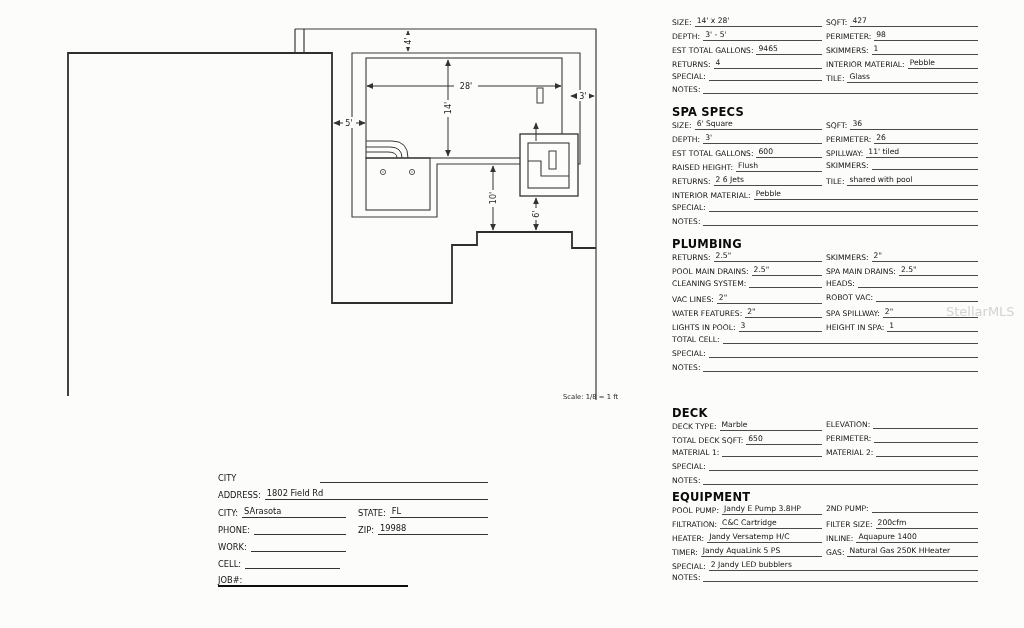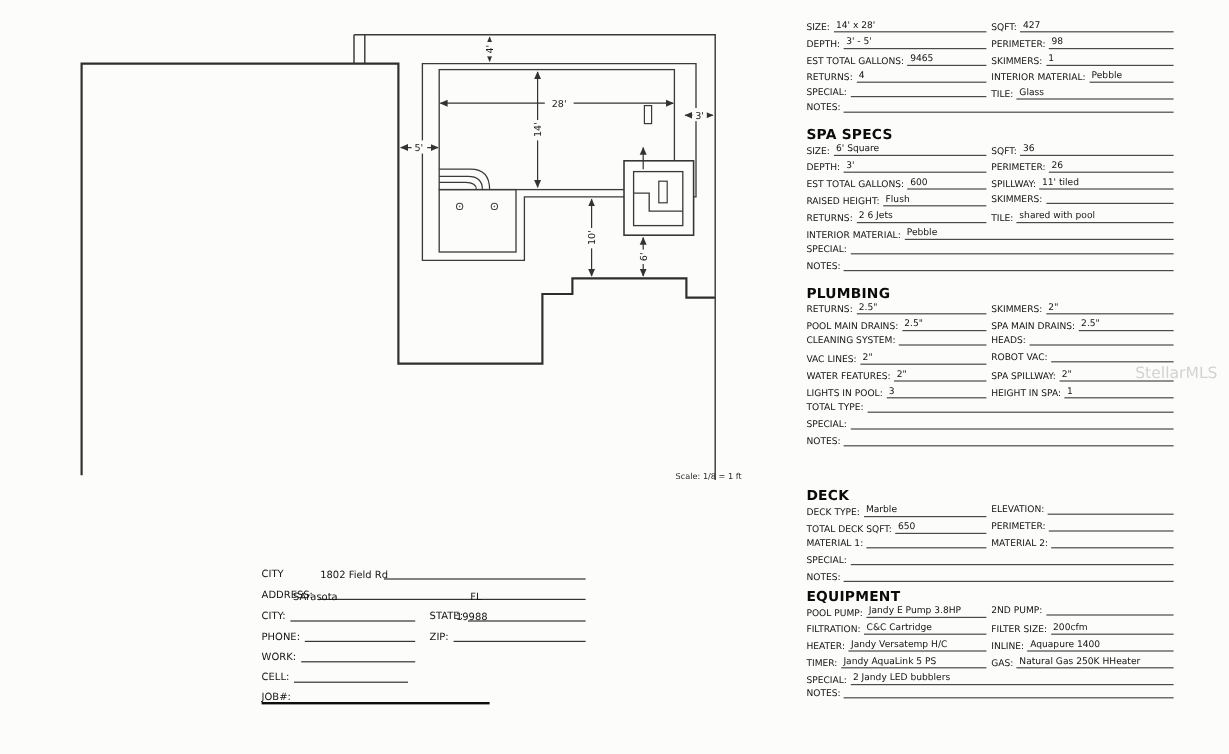--- a/index.html
+++ b/index.html
@@ -21,21 +21,21 @@
   .section.sec-equipment{}
   .row{display:flex;height:13.9px;align-items:flex-start;gap:4px}
   .cell{display:flex;align-items:flex-end;flex:1;min-width:0}
   .cell.c-left{flex:0 0 150px}
   .lbl{font-size:7.6px;line-height:9px;white-space:nowrap;margin-right:3px}
   .val{font-size:7.6px;line-height:9px;flex:1;border-bottom:1px solid #4a4a4a;white-space:nowrap;padding:0 0 1px 2px;min-width:0}
   
   .contact{position:absolute;left:218px;top:466px;width:270px}
   .frow{display:flex;align-items:flex-end;height:17.2px}
   .flbl{font-size:8.3px;line-height:10px;white-space:nowrap;margin-right:4px}
-  .fval{font-size:8.3px;line-height:10px;border-bottom:1px solid #333;padding:0 0 15px 2px;white-space:nowrap}
+  .fval{font-size:8.3px;line-height:10px;border-bottom:1px solid #333;padding:0 0 1px 2px;white-space:nowrap}
   .fval.fill{flex:1}
   .fcell{display:flex;align-items:flex-end}
   .fcell.w1{width:128px}
   .fcell.gap{margin-left:12px;flex:1}
   .fline{border-bottom:1px solid #333;height:1px;width:168px}
   .frow.jobrow{width:190px;border-bottom:2px solid #0e0e0e;height:16px}
   
   .watermark{position:absolute;left:946px;top:304px;font-size:13px;color:#c9c9c9;opacity:.8;pointer-events:none}
 </style>
 </head>
@@ -303,21 +303,21 @@
           <span class="lbl">LIGHTS IN POOL:</span>
           <span class="val">3</span>
         </div>
         <div class="cell">
           <span class="lbl">HEIGHT IN SPA:</span>
           <span class="val">1</span>
         </div>
       </div>
       <div class="row full">
         <div class="cell">
-          <span class="lbl">TOTAL TYPE:</span>
+          <span class="lbl">TOTAL CELL:</span>
           <span class="val"></span>
         </div>
       </div>
       <div class="row full">
         <div class="cell">
           <span class="lbl">SPECIAL:</span>
           <span class="val"></span>
         </div>
       </div>
       <div class="row full">

